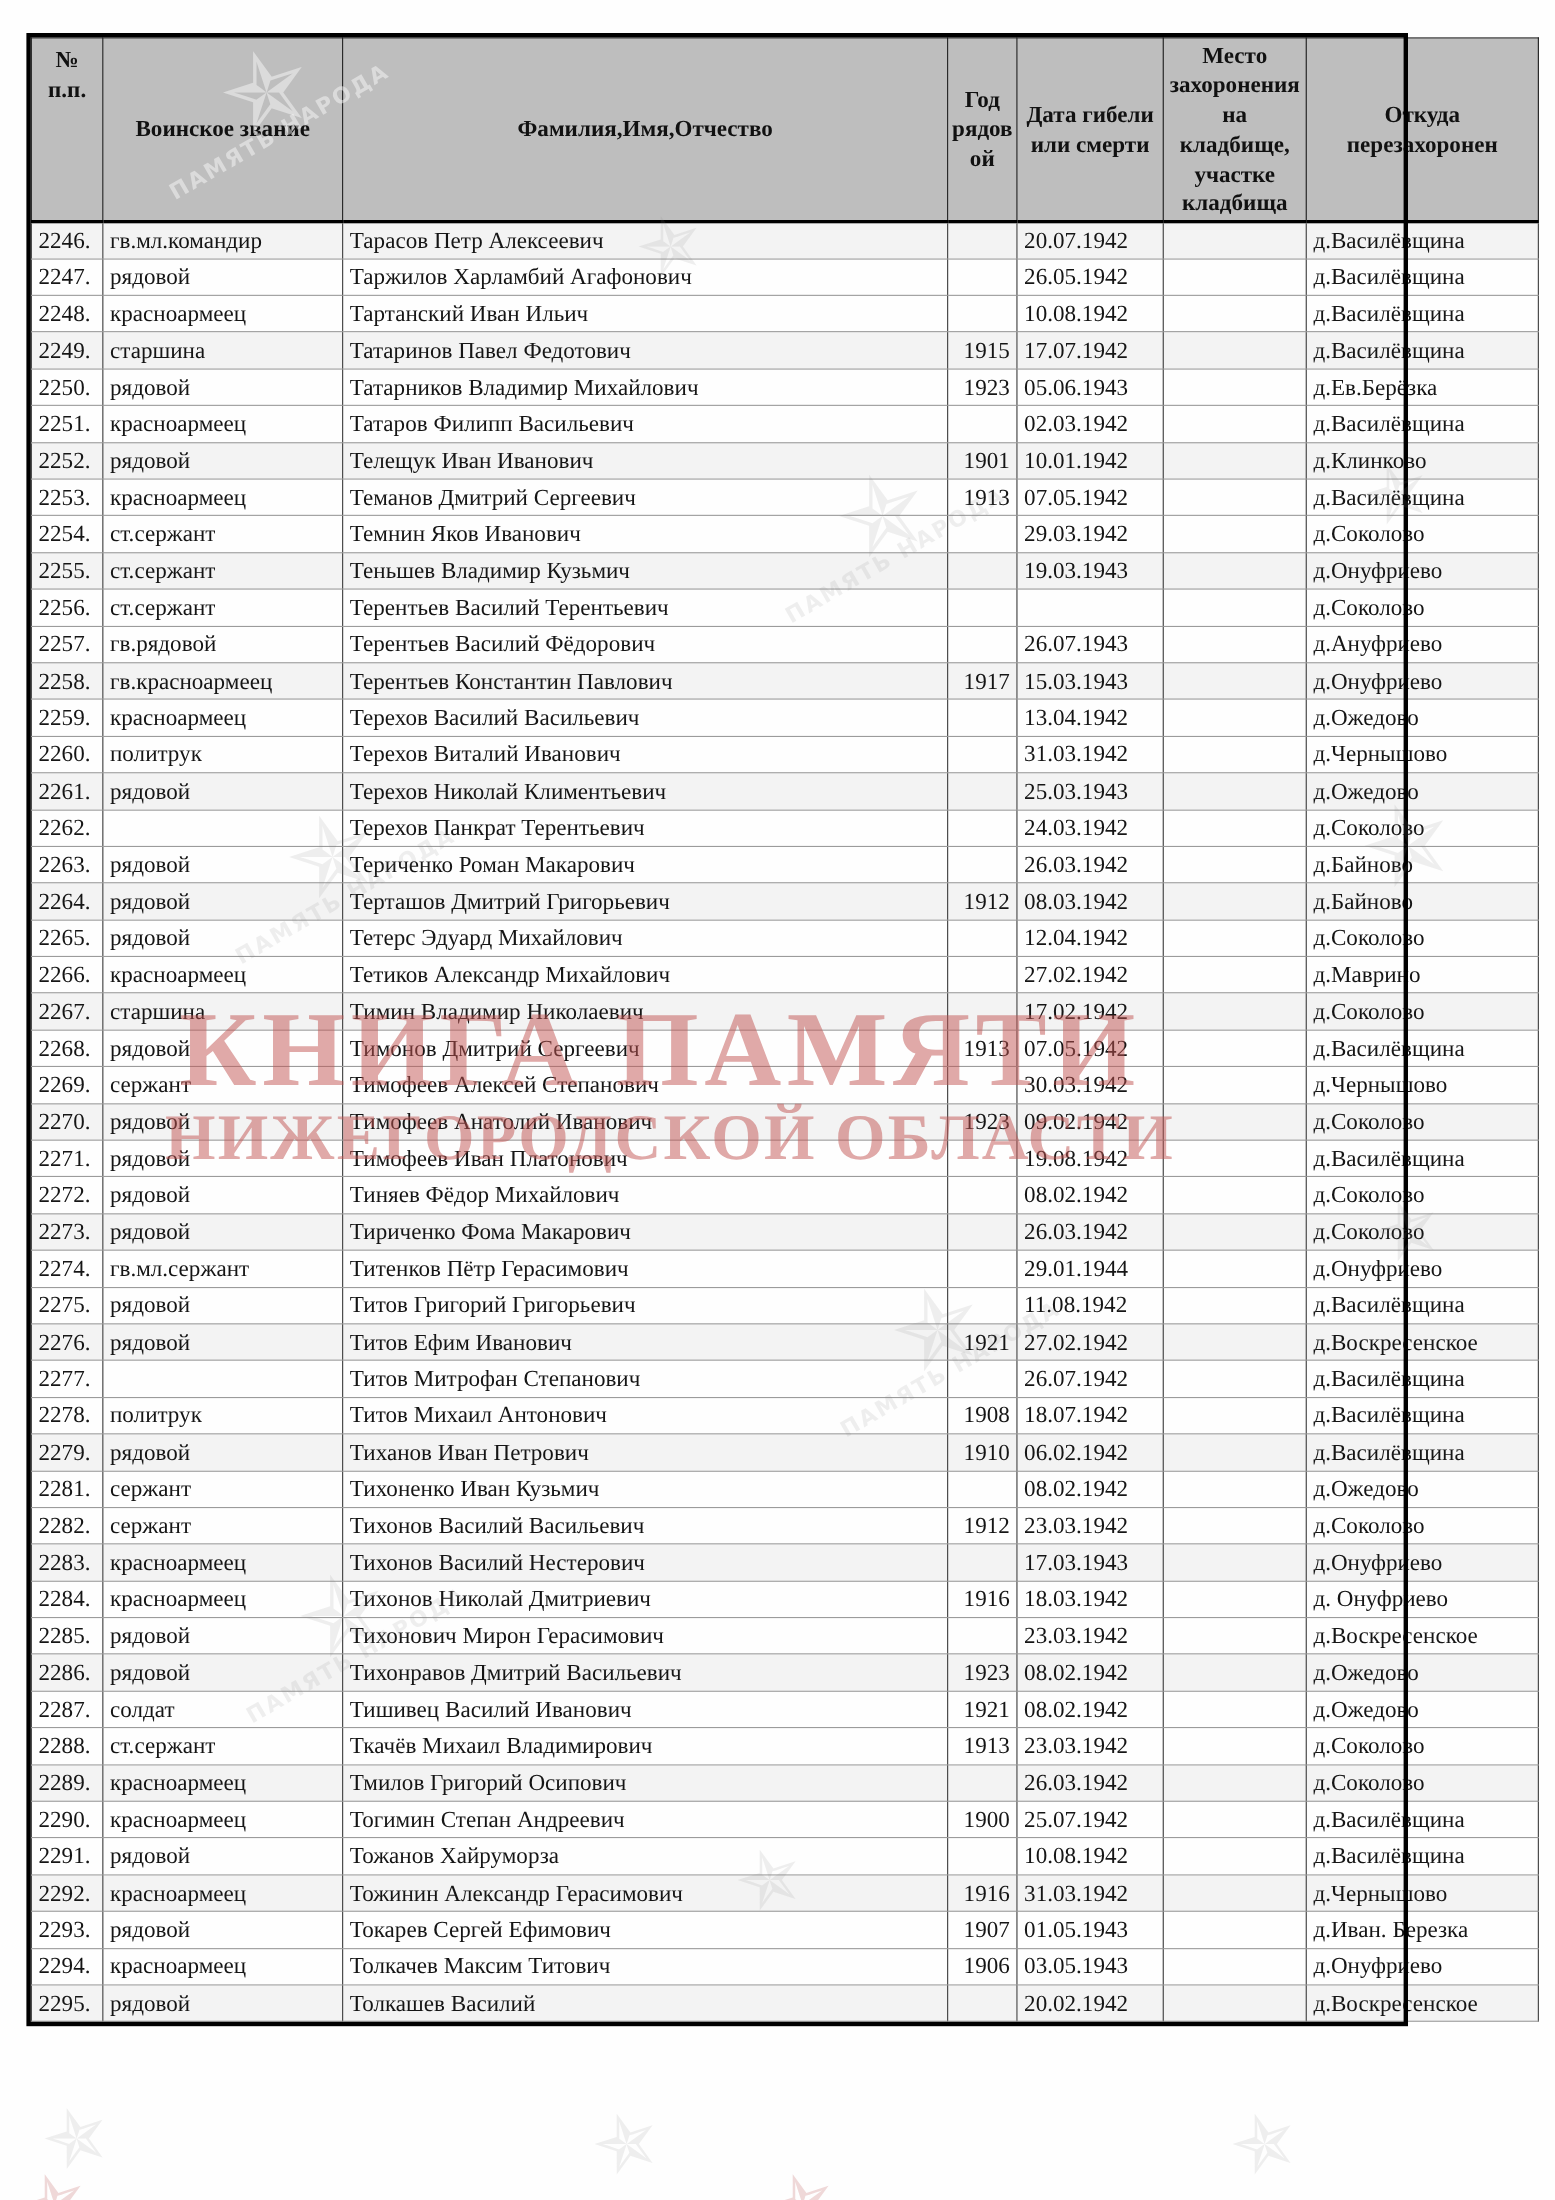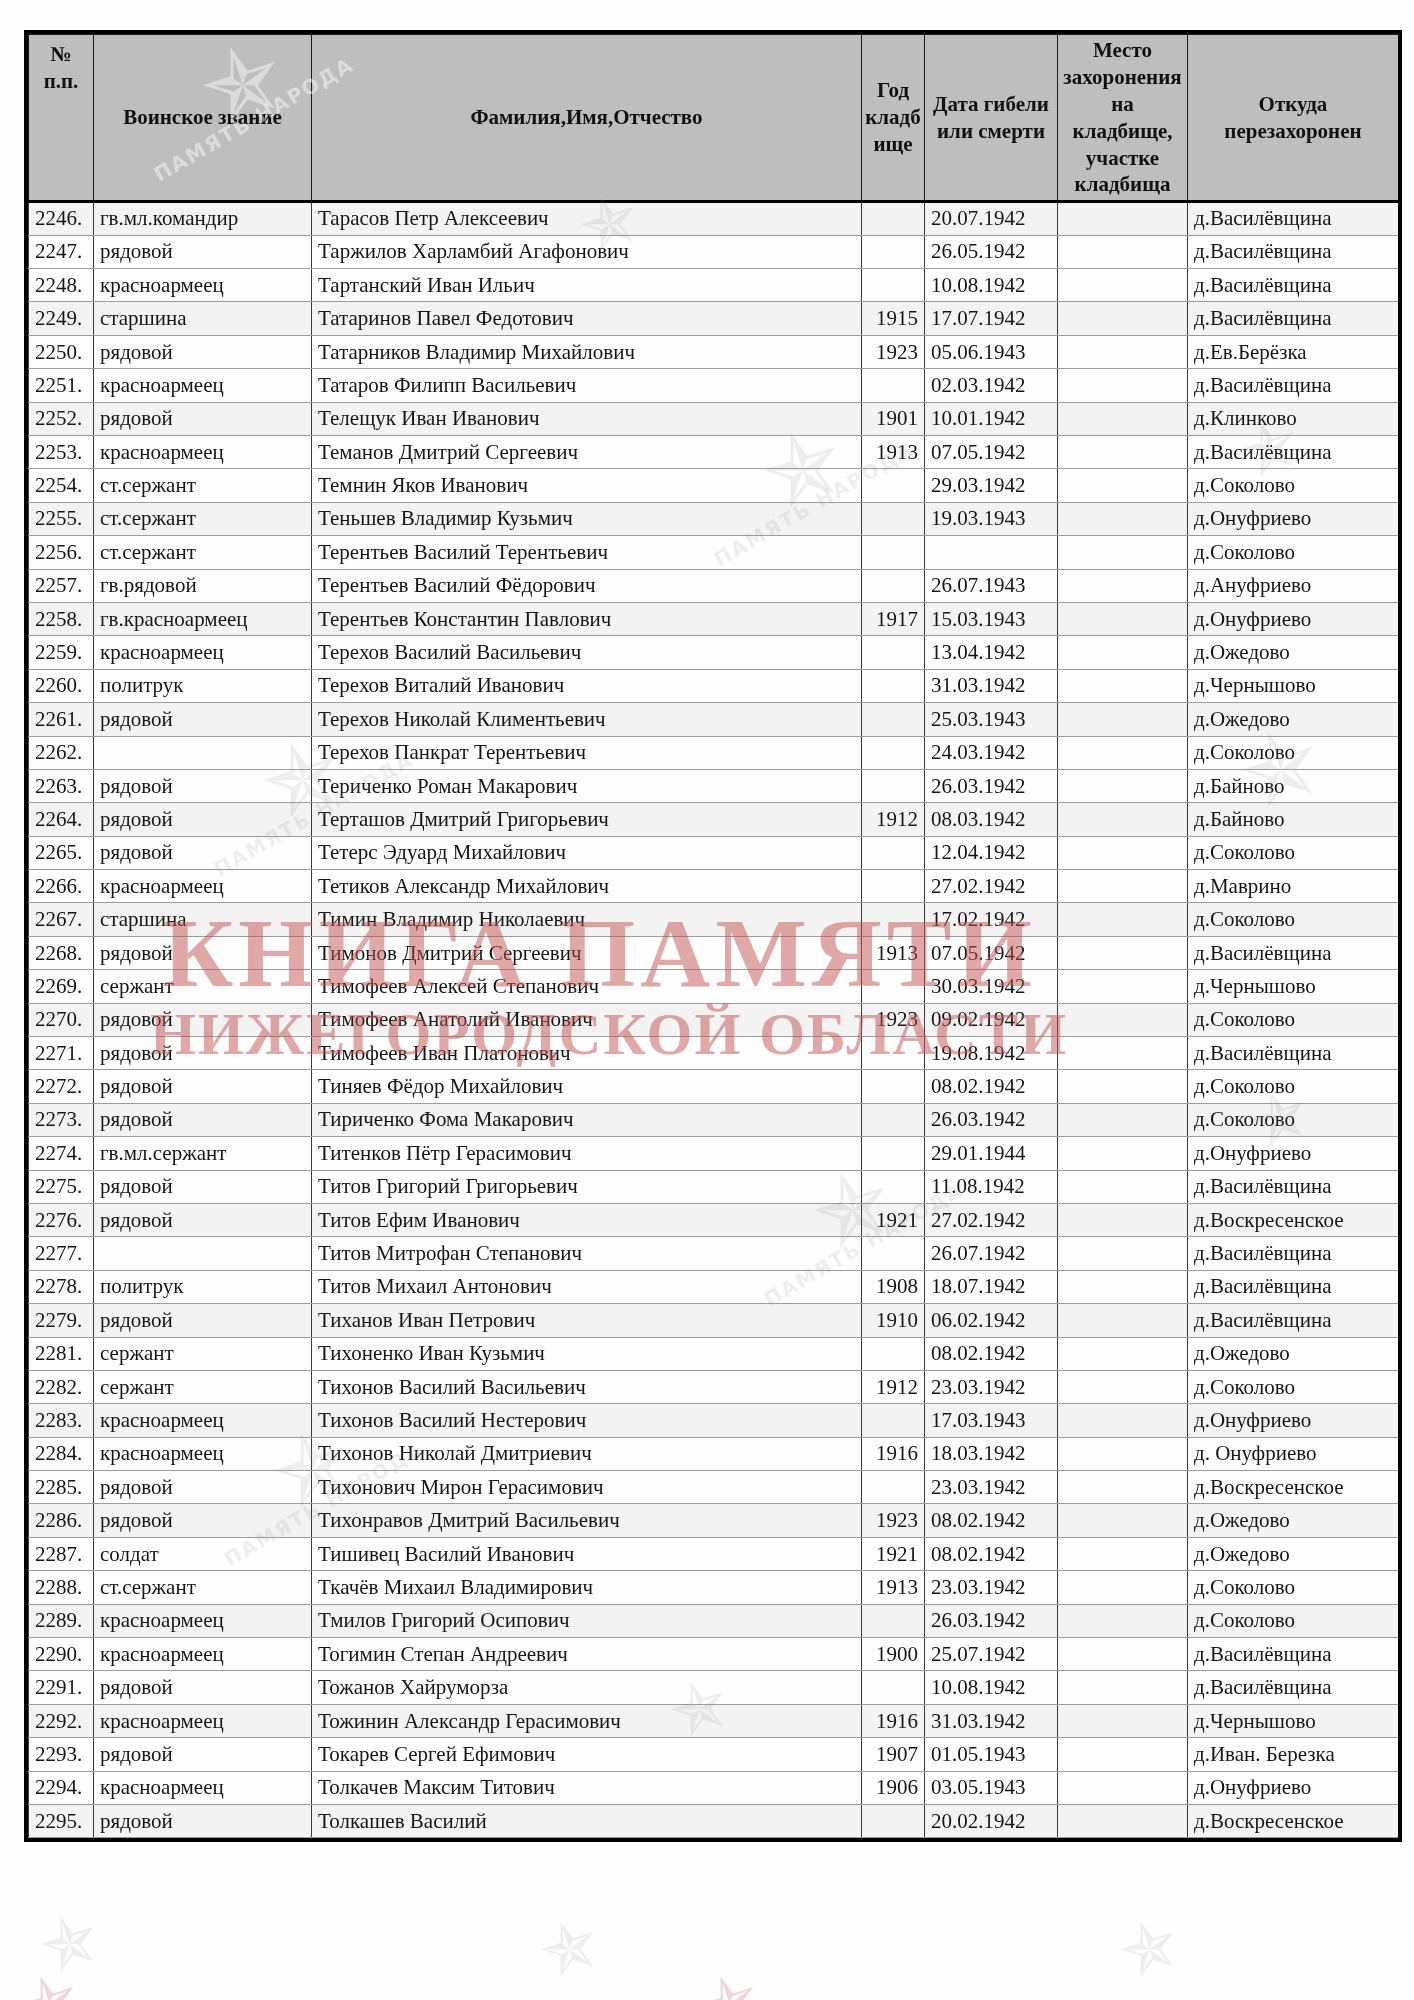--- a/index.html
+++ b/index.html
@@ -6,21 +6,21 @@
   body{
     width:1414px;height:2000px;
     background:#fefefe;
     font-family:"Liberation Serif","DejaVu Serif",serif;
     position:relative;overflow:hidden;
   }
   .page{position:absolute;inset:0;}
 
   
   .table-wrap{
-    position:absolute;left:28px;top:34px;width:1370px;
+    position:absolute;left:28px;top:34px;width:1248px;
   }
   table.memory{
     border-collapse:collapse;table-layout:fixed;width:1370px;
     background:transparent;
   }
   table.memory col.c-num{width:65px;}
   table.memory col.c-rank{width:218px;}
   table.memory col.c-name{width:550px;}
   table.memory col.c-birth{width:63px;}
   table.memory col.c-death{width:133px;}
@@ -102,21 +102,21 @@
         <col class="c-birth">
           <col class="c-death">
           <col class="c-burial">
           <col class="c-origin">
       </colgroup>
       <thead>
         <tr>
           <th class="h-num">№ п.п.</th>
           <th class="h-rank">Воинское звание</th>
           <th class="h-name">Фамилия,Имя,Отчество</th>
-          <th class="h-birth">Год кладбище</th>
+          <th class="h-birth">Год рядовой</th>
           <th class="h-death">Дата гибели или смерти</th>
           <th class="h-burial">Место захоронения на кладбище, участке кладбища</th>
           <th class="h-origin">Откуда перезахоронен</th>
         </tr>
       </thead>
       <tbody>
           <tr>
             <td class="t-num">2246.</td>
             <td class="t-rank">гв.мл.командир</td>
             <td class="t-name">Тарасов Петр Алексеевич</td>

